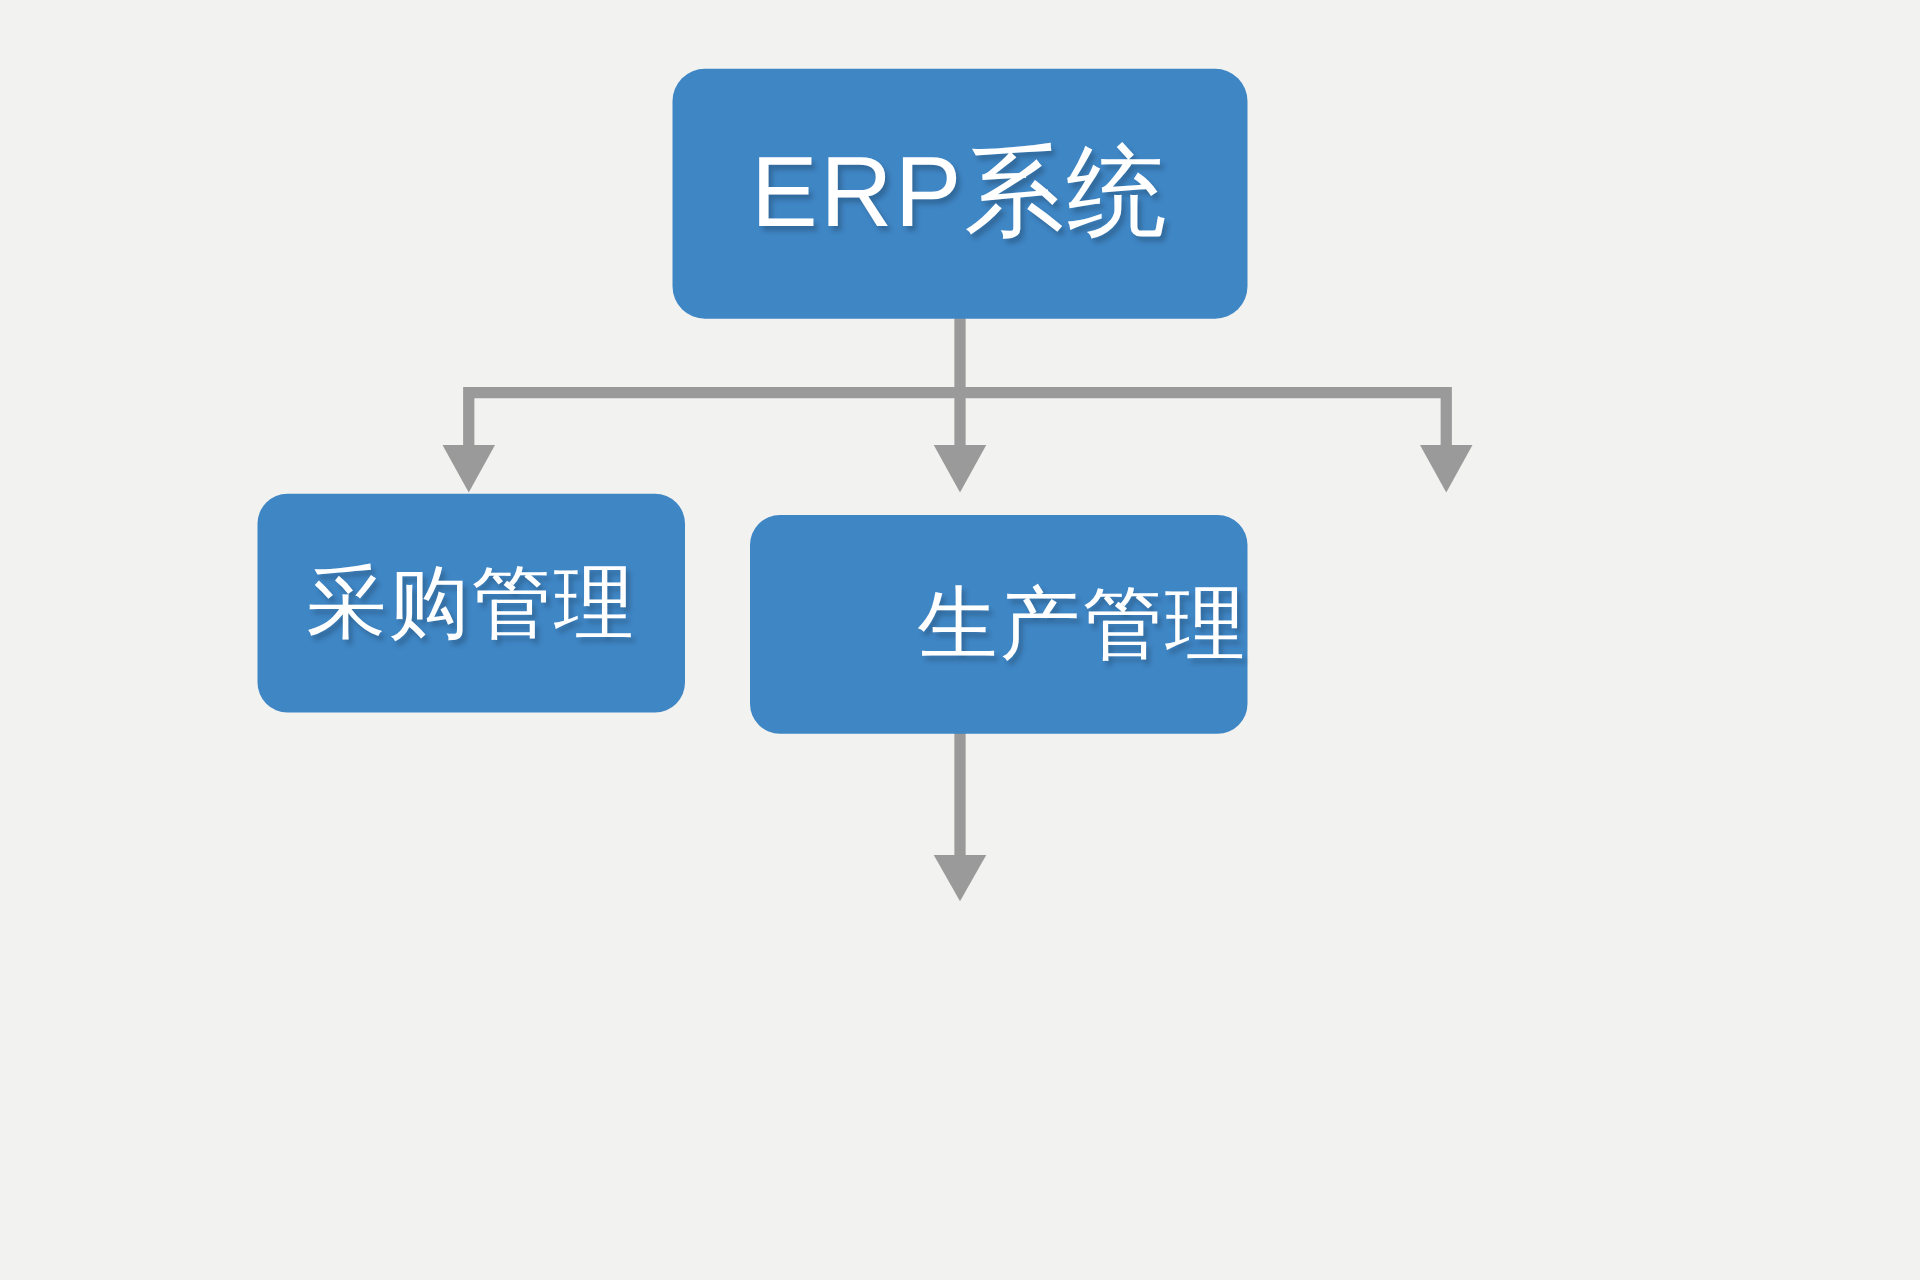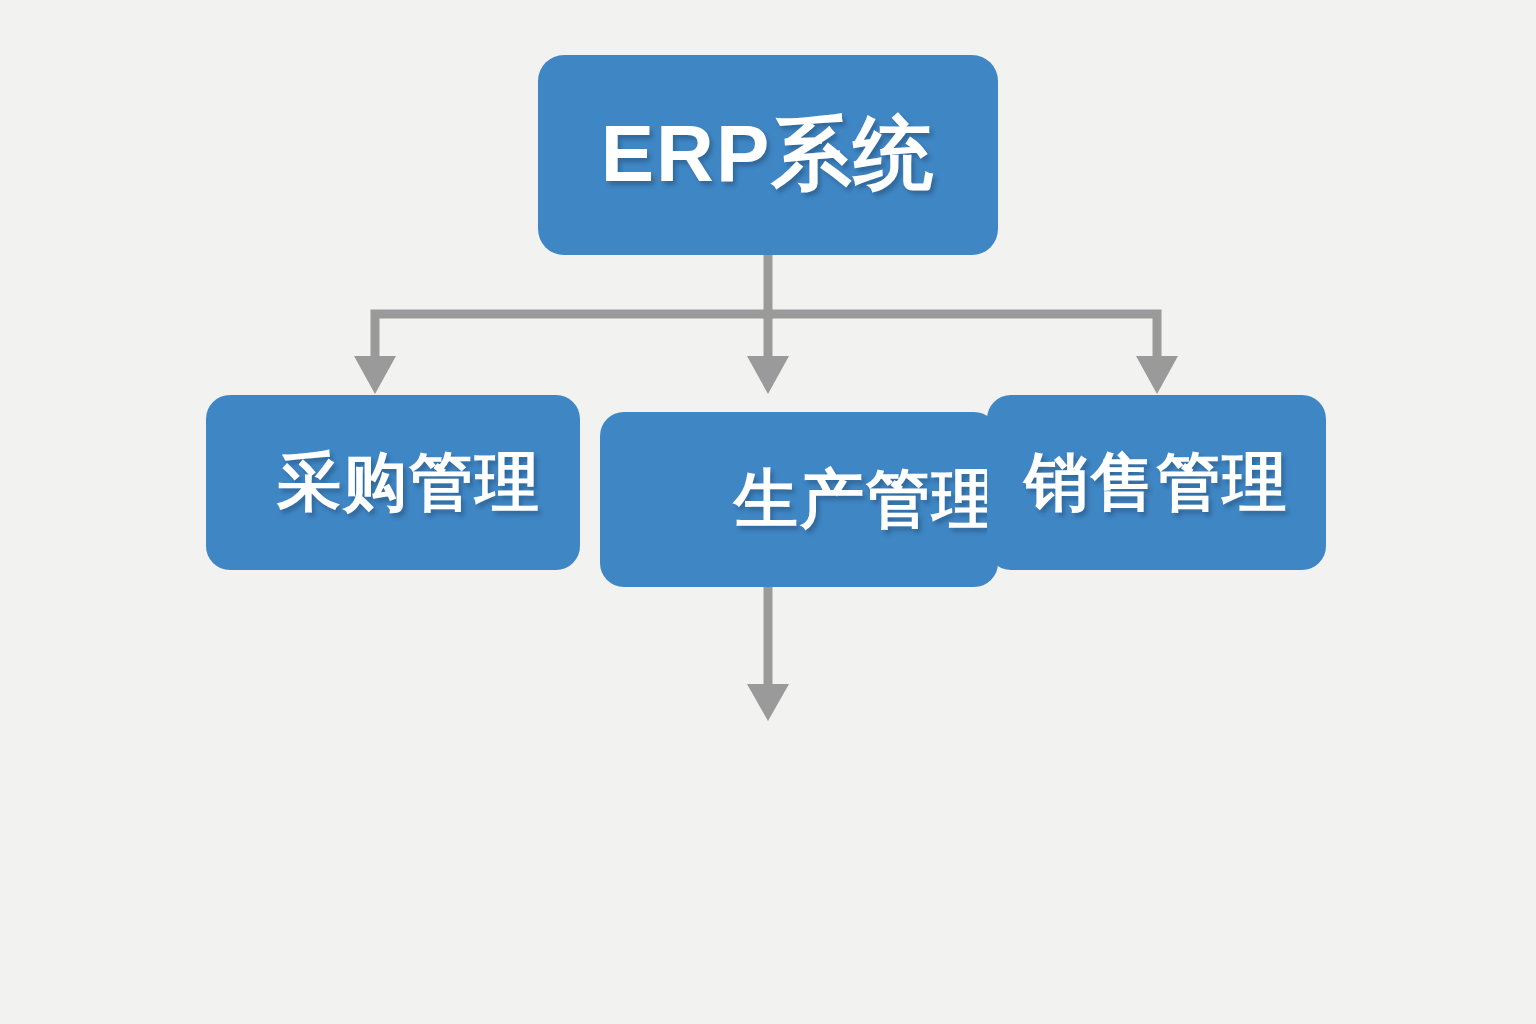--- a/index.html
+++ b/index.html
@@ -24,40 +24,39 @@
   .node {
     position: absolute;
     background: #3f86c5;
     border-radius: 24px;
     display: flex;
     align-items: center;
     justify-content: center;
     color: #ffffff;
   }
   .node-label {
-    font-weight: bold;
+    font-weight: normal;
     color: #ffffff;
     text-shadow: 3px 4px 4px rgba(0, 0, 0, 0.22);
     letter-spacing: 2px;
     white-space: nowrap;
   }
   .node-erp {
     left: 538px;
     top: 55px;
     width: 460px;
     height: 200px;
     border-radius: 26px;
   }
   .node-erp .node-label { font-size: 80px; }
   .node-purchasing {
     left: 206px;
     top: 395px;
     width: 342px;
     height: 175px;
-    padding-left: 32px;
   }
   .node-production {
     left: 600px;
     top: 412px;
     width: 398px;
     height: 175px;
     justify-content: flex-end;
   }
   .node-sales {
     left: 987px;
@@ -100,18 +99,15 @@
   </div>
 
   <div class="node node-purchasing">
     <span class="node-label">采购管理</span>
   </div>
 
   <div class="node node-production">
     <span class="node-label">生产管理</span>
   </div>
 
-  <div class="node node-sales">
-    <span class="node-label">销售管理</span>
-  </div>
 
 
 </div>
 
 </body></html>

